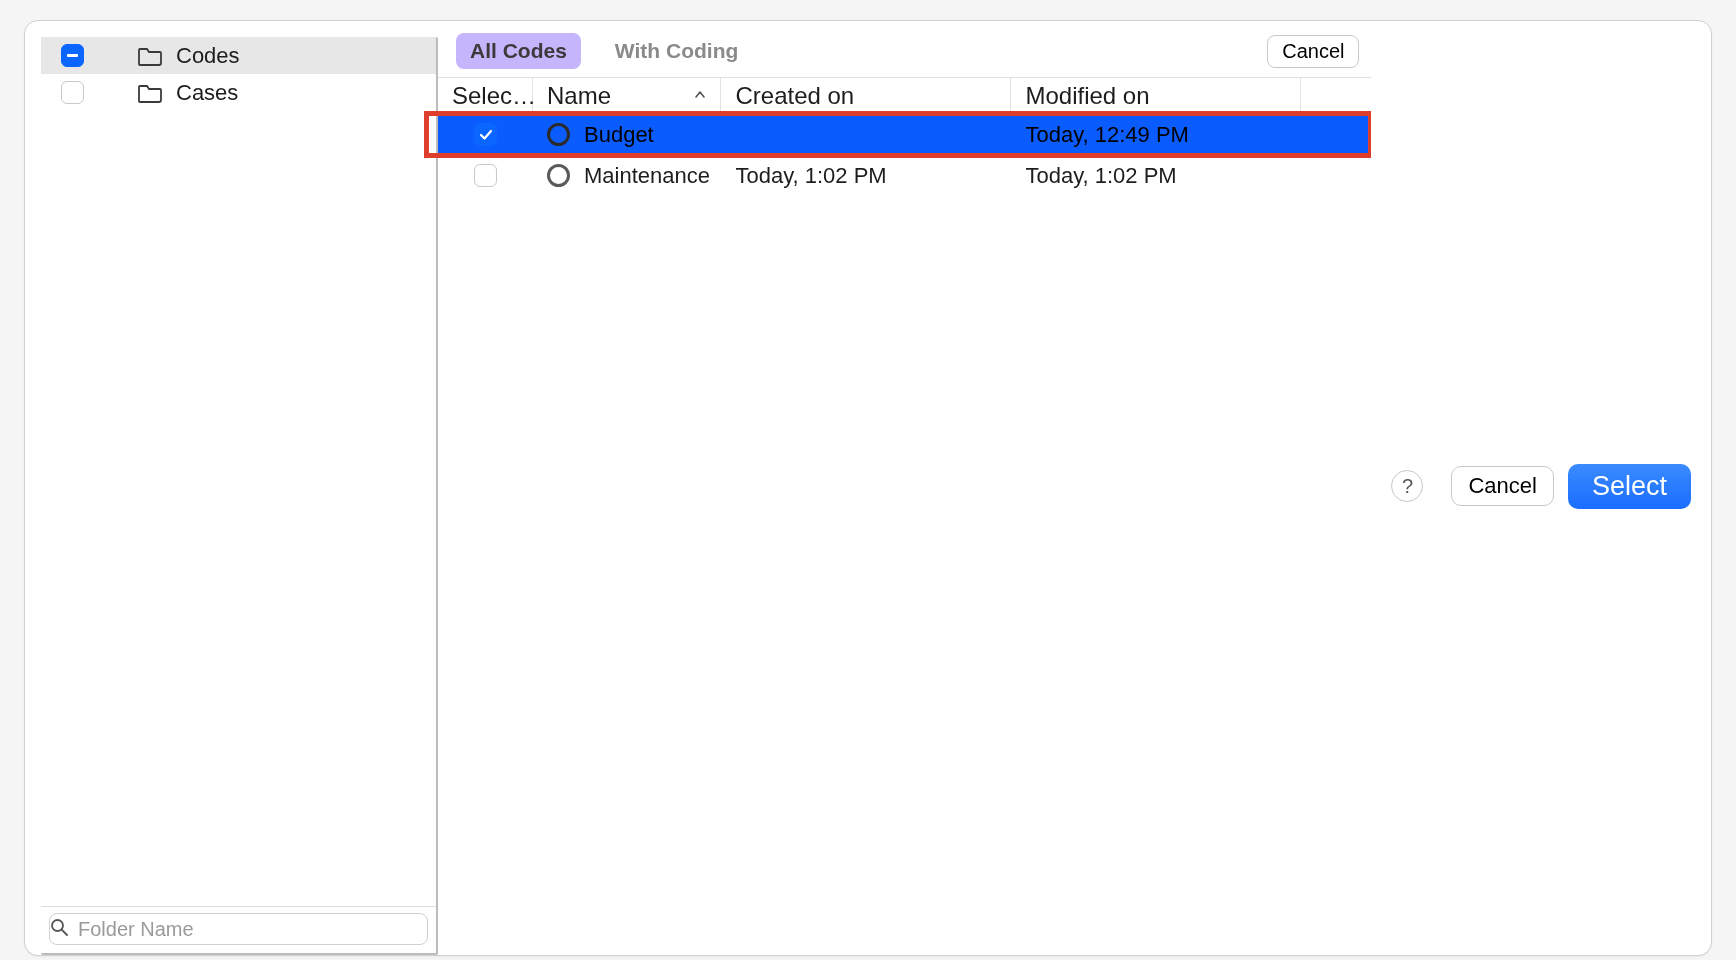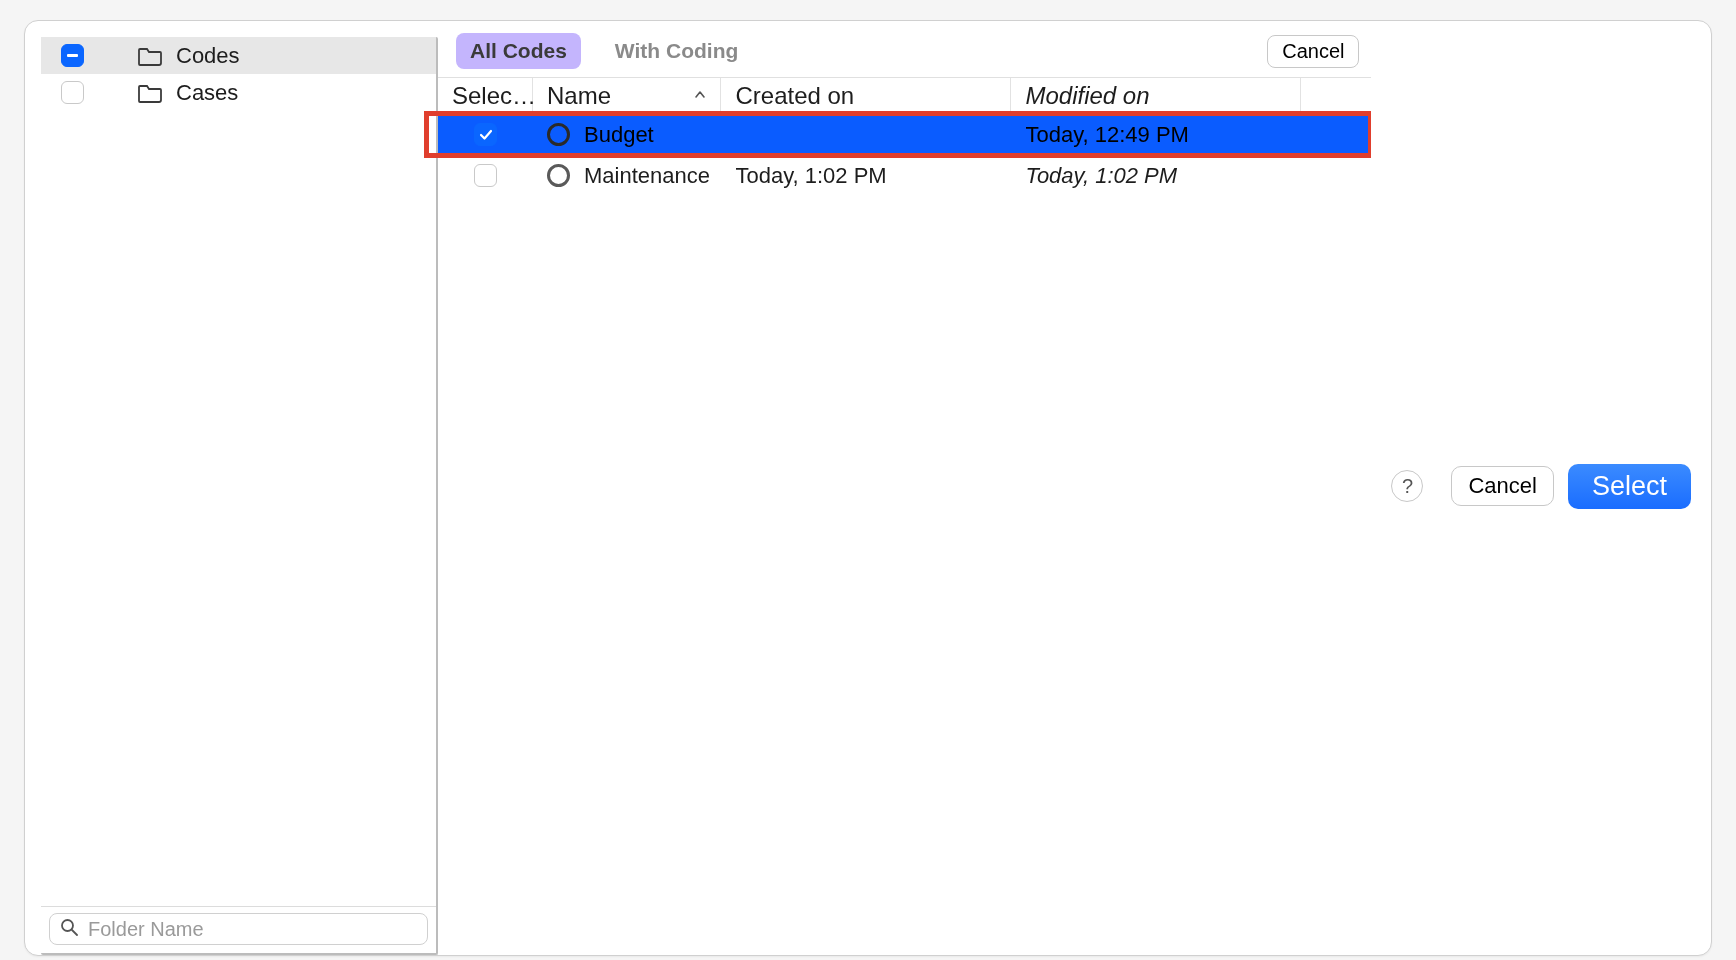--- a/index.html
+++ b/index.html
@@ -88,21 +88,21 @@
 
   .sidebar-search {
     border-top: 1px solid #dcdcdc;
     padding: 6px 8px 8px 8px;
   }
   .search-box {
     display: flex; align-items: center;
     border: 1px solid #d0d0d0;
     border-radius: 8px;
     height: 32px;
-    padding: 0 10px;
+    padding: 0 0;
     gap: 8px;
     background: #fff;
   }
   .search-box input {
     border: none; outline: none; flex:1;
     font-size: 20px; color: var(--mac-text);
     background: transparent;
   }
   .search-box input::placeholder { color: #9a9a9a; }
 
@@ -152,21 +152,21 @@
     border-right: 1px solid #e2e2e2;
     padding: 0 14px;
     height: 100%;
     display: flex; align-items: center;
     gap: 6px;
   }
   .th:last-child { border-right: none; }
   .col-sel  { width: 95px; flex-shrink: 0; }
   .col-name { flex: 1; min-width: 100px; }
   .col-cre  { width: 290px; flex-shrink: 0; }
-  .col-mod  { width: 290px; flex-shrink: 0; font-style: italic; }
+  .col-mod  { width: 290px; flex-shrink: 0; }
   .col-end  { width: 70px;  flex-shrink: 0; }
   .th-sort {
     margin-left: auto;
     font-size: 14px;
     color: #555;
   }
 
   .rows { position: relative; }
   .row {
     display: flex;

